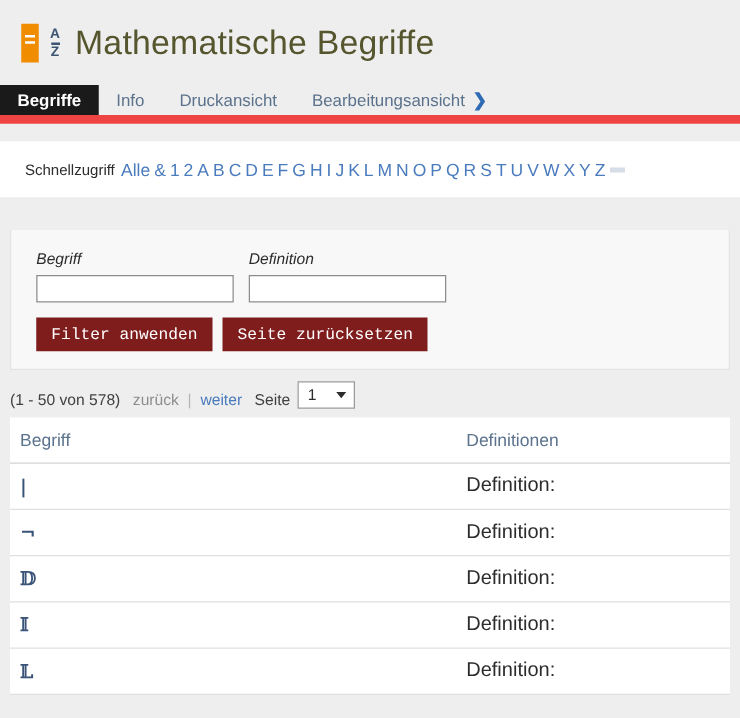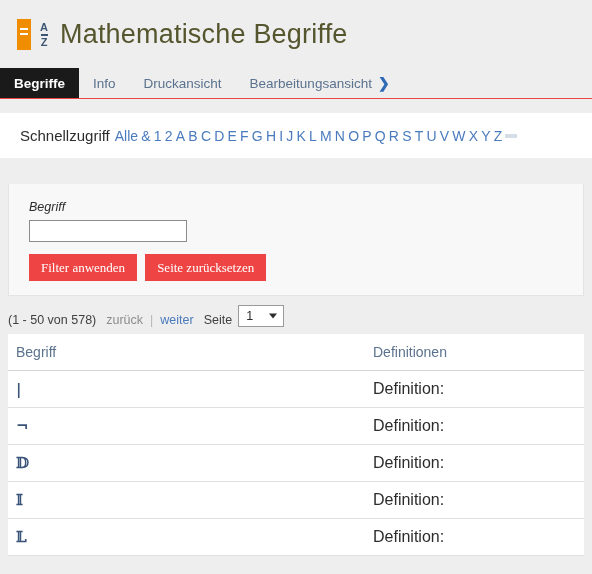--- a/index.html
+++ b/index.html
@@ -80,21 +80,21 @@
     white-space: nowrap;
   }
 
   
   .tabbar {
     position: relative;
     height: 31px;
     background: #eeeeee;
     display: flex;
     align-items: stretch;
-    border-bottom: 1px solid #ef4444;
+    border-bottom: 7px solid #ef4444;
     box-sizing: border-box;
   }
   .tab {
     display: flex;
     align-items: center;
     padding: 0 14px;
     font-size: 13.5px;
     color: #5b728d;
     cursor: pointer;
     white-space: nowrap;
@@ -119,21 +119,21 @@
     height: 45px;
     display: flex;
     align-items: center;
     padding-left: 20px;
     box-sizing: border-box;
     white-space: nowrap;
     overflow: hidden;
   }
   .qa-label {
     color: #2c2c2c;
-    font-size: 15px;
+    font-size: 12px;
     margin-right: 5px;
   }
   .qa-link {
     color: #4a7bbd;
     font-size: 14px;
     text-decoration: none;
     margin-right: 3.2px;
     cursor: pointer;
   }
   .qa-link.current {
@@ -175,24 +175,24 @@
     font-family: "Liberation Sans", sans-serif;
     font-size: 13px;
     padding: 0 4px;
     outline: none;
   }
   .filter-buttons {
     margin-top: 12px;
     display: flex;
   }
   .btn {
-    background: #ef4444;
+    background: #7f1d1d;
     color: #ffffff;
     border: none;
-    font-family: Liberation Serif, serif;
+    font-family: Liberation Mono, monospace;
     font-size: 13px;
     padding: 7px 12px;
     margin-right: 8px;
     cursor: pointer;
     line-height: 1;
   }
 
   
   .pager {
     background: #eeeeee;
@@ -320,20 +320,24 @@
 </div>
 
 <div class="gap"></div>
 
 <div class="filter-panel">
   <div class="filter-fields">
     <div class="field">
       <label class="field-label">Begriff</label>
       <input type="text" placeholder="" style="">
     </div>
+    <div class="field">
+      <label class="field-label">Definition</label>
+      <input type="text" placeholder="" style="">
+    </div>
   </div>
   <div class="filter-buttons">
     <button class="btn">Filter anwenden</button>
     <button class="btn">Seite zurücksetzen</button>
   </div>
 </div>
 
 <div class="pager">
   <span class="pager-count">(1 - 50 von 578)</span>
   <span class="pager-prev">zurück</span>

